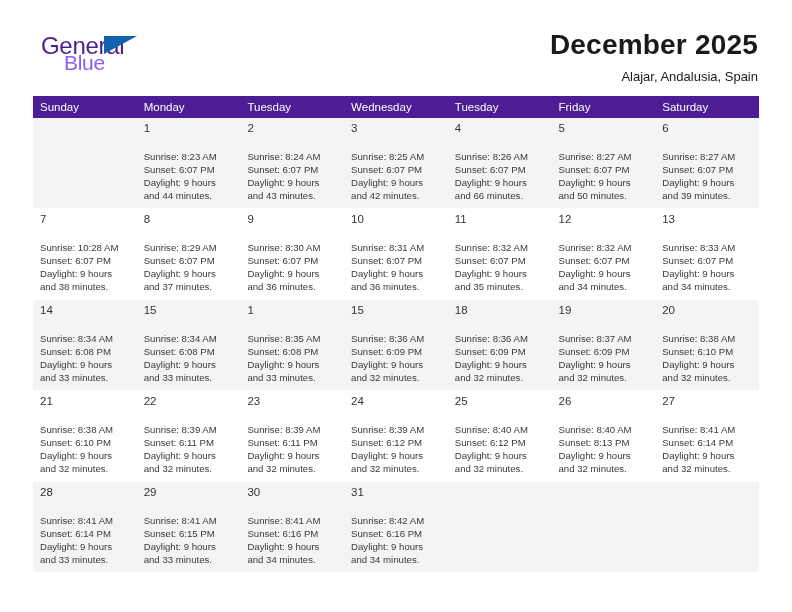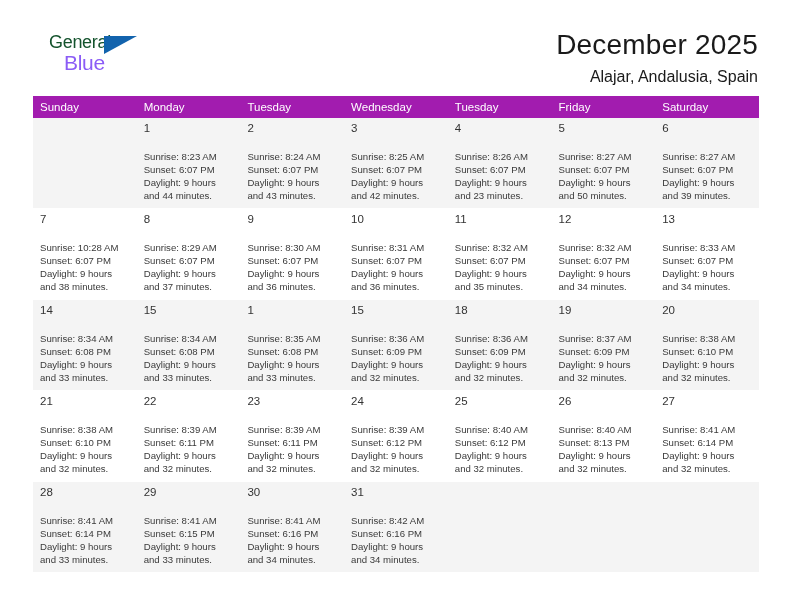--- a/index.html
+++ b/index.html
@@ -31,25 +31,25 @@
     height: 96px;
   }
   .logo {
     position: relative;
     width: 130px;
     height: 52px;
     flex: 0 0 auto;
   }
   .logo-general {
     position: absolute;
-    left: 16px;
+    left: 8px;
     top: 6px;
-    font-size: 18px;
+    font-size: 24px;
     letter-spacing: -0.3px;
-    color: #14532d;
+    color: #4c1d95;
     font-family: "Liberation Sans", sans-serif;
   }
   .logo-blue {
     position: absolute;
     left: 31px;
     top: 25px;
     font-size: 21px;
     letter-spacing: -0.3px;
     color: #8b5cf6;
     font-family: "Liberation Sans", sans-serif;
@@ -63,41 +63,41 @@
     border-left: 33px solid #1263ad;
     border-bottom: 18px solid transparent;
   }
   .titles {
     text-align: right;
     flex: 1 1 auto;
     padding-top: 2px;
   }
   .month-title {
     font-size: 28px;
-    font-weight: normal;
+    font-weight: bold;
     color: #1a1a1a;
     line-height: 34px;
     letter-spacing: 0.2px;
   }
   .location {
-    font-size: 16px;
+    font-size: 13px;
     color: #1a1a1a;
     line-height: 22px;
     margin-top: 4px;
   }
 
   
   .calendar {
     width: 726px;
     margin: 0 auto;
     border-collapse: collapse;
     table-layout: fixed;
   }
   .calendar thead th {
-    background: #a21caf;
+    background: #4c1d95;
     color: #ffffff;
     font-size: 11.5px;
     font-weight: normal;
     text-align: left;
     padding: 5px 0 5px 7px;
     height: 21px;
     box-sizing: border-box;
     border: none;
   }
   .calendar tbody td {
@@ -210,21 +210,21 @@
               </div>
             </div>
           </td>
           <td>
             <div class="cell-inner">
               <div class="daynum">4</div>
               <div class="daylines">
                 <div>Sunrise: 8:26 AM</div>
                 <div>Sunset: 6:07 PM</div>
                 <div>Daylight: 9 hours</div>
-                <div>and 23 minutes.</div>
+                <div>and 66 minutes.</div>
               </div>
             </div>
           </td>
           <td>
             <div class="cell-inner">
               <div class="daynum">5</div>
               <div class="daylines">
                 <div>Sunrise: 8:27 AM</div>
                 <div>Sunset: 6:07 PM</div>
                 <div>Daylight: 9 hours</div>

